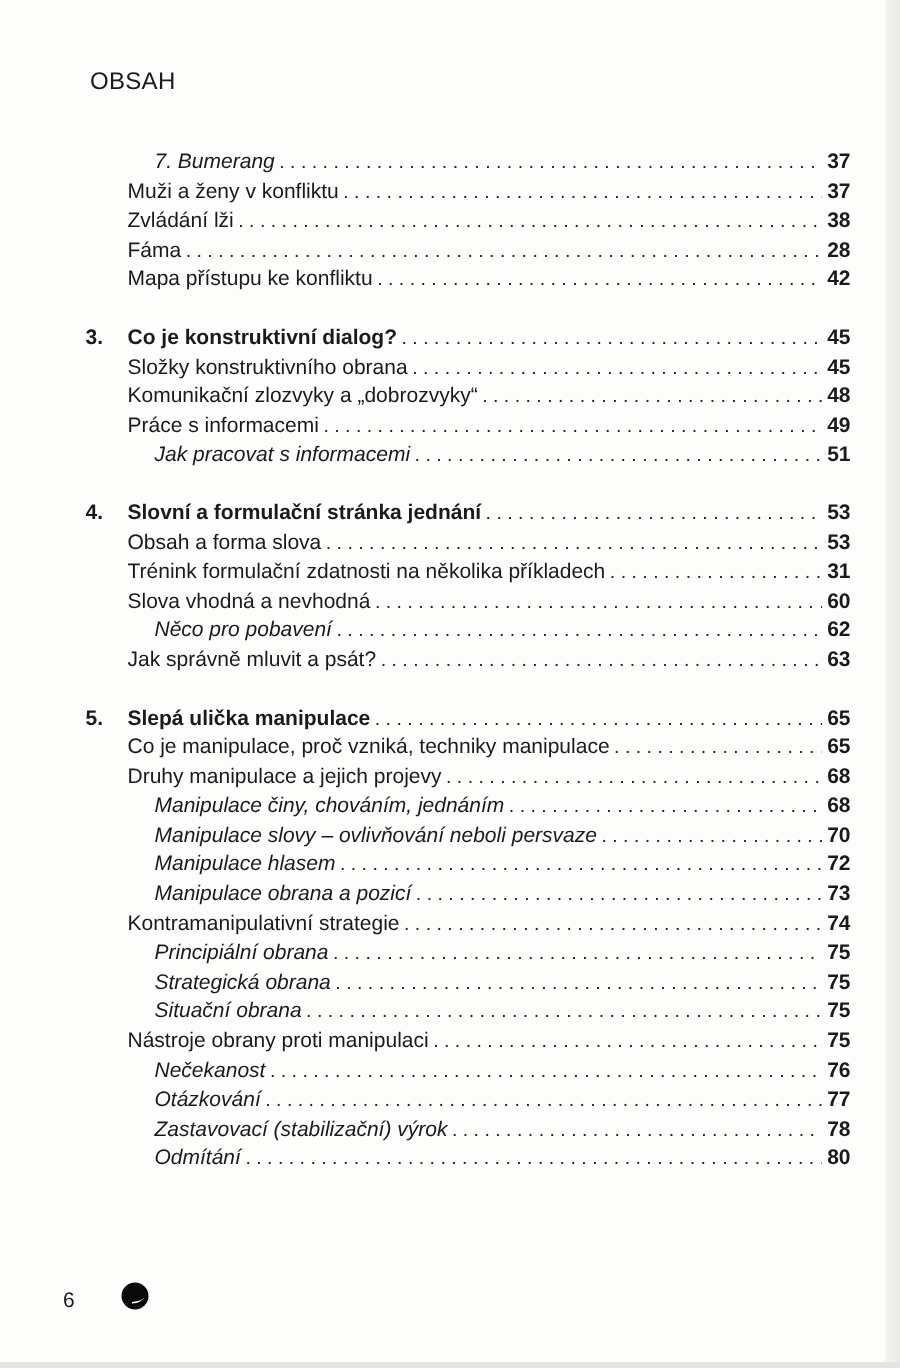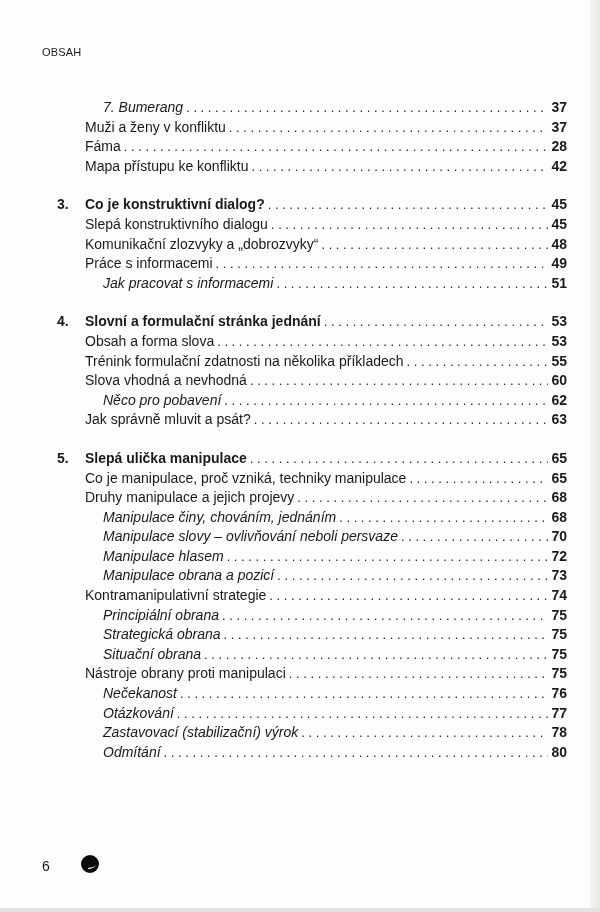--- a/index.html
+++ b/index.html
@@ -12,22 +12,22 @@
     }
     .page-edge {
       position: absolute; top: 0; right: 0; width: 10px; height: 912px;
       background: linear-gradient(to right, #f4f4f2, #e9e9e6);
     }
     .bottom-edge {
       position: absolute; left: 0; bottom: 0; width: 600px; height: 4px;
       background: #e4e4e2;
     }
     .running-head {
-      position: absolute; left: 42px; top: 46px;
-      font-size: 11px; letter-spacing: 0.2px; text-align: center;
+      position: absolute; left: 60px; top: 46px;
+      font-size: 16px; letter-spacing: 0.2px; text-align: center;
     }
     .toc {
       position: absolute; left: 57px; top: 98px; width: 510px;
     }
     .row {
       position: relative; height: 19.6px; line-height: 19.6px;
       font-size: 14px; display: flex; align-items: baseline;
       white-space: nowrap; overflow: hidden;
     }
     .row .num {
@@ -75,40 +75,46 @@
       <span class="page">37</span>
     </div>
     <div class="row l15">
       <span class="num"></span>
       <span class="title">Muži a ženy v konfliktu</span>
       <span class="lead"></span>
       <span class="page">37</span>
     </div>
     <div class="row l15">
       <span class="num"></span>
+      <span class="title">Zvládání lži</span>
+      <span class="lead"></span>
+      <span class="page">38</span>
+    </div>
+    <div class="row l15">
+      <span class="num"></span>
       <span class="title">Fáma</span>
       <span class="lead"></span>
       <span class="page">28</span>
     </div>
     <div class="row l15">
       <span class="num"></span>
       <span class="title">Mapa přístupu ke konfliktu</span>
       <span class="lead"></span>
       <span class="page">42</span>
     </div>
     <div class="gap"></div>
     <div class="row l1">
       <span class="num">3.</span>
       <span class="title">Co je konstruktivní dialog?</span>
       <span class="lead"></span>
       <span class="page">45</span>
     </div>
     <div class="row l15">
       <span class="num"></span>
-      <span class="title">Slepá konstruktivního dialogu</span>
+      <span class="title">Složky konstruktivního obrana</span>
       <span class="lead"></span>
       <span class="page">45</span>
     </div>
     <div class="row l15">
       <span class="num"></span>
       <span class="title">Komunikační zlozvyky a „dobrozvyky“</span>
       <span class="lead"></span>
       <span class="page">48</span>
     </div>
     <div class="row l15">
@@ -134,21 +140,21 @@
     <div class="row l15">
       <span class="num"></span>
       <span class="title">Obsah a forma slova</span>
       <span class="lead"></span>
       <span class="page">53</span>
     </div>
     <div class="row l15">
       <span class="num"></span>
       <span class="title">Trénink formulační zdatnosti na několika příkladech</span>
       <span class="lead"></span>
-      <span class="page">55</span>
+      <span class="page">31</span>
     </div>
     <div class="row l15">
       <span class="num"></span>
       <span class="title">Slova vhodná a nevhodná</span>
       <span class="lead"></span>
       <span class="page">60</span>
     </div>
     <div class="row l2">
       <span class="num"></span>
       <span class="indent"></span>

